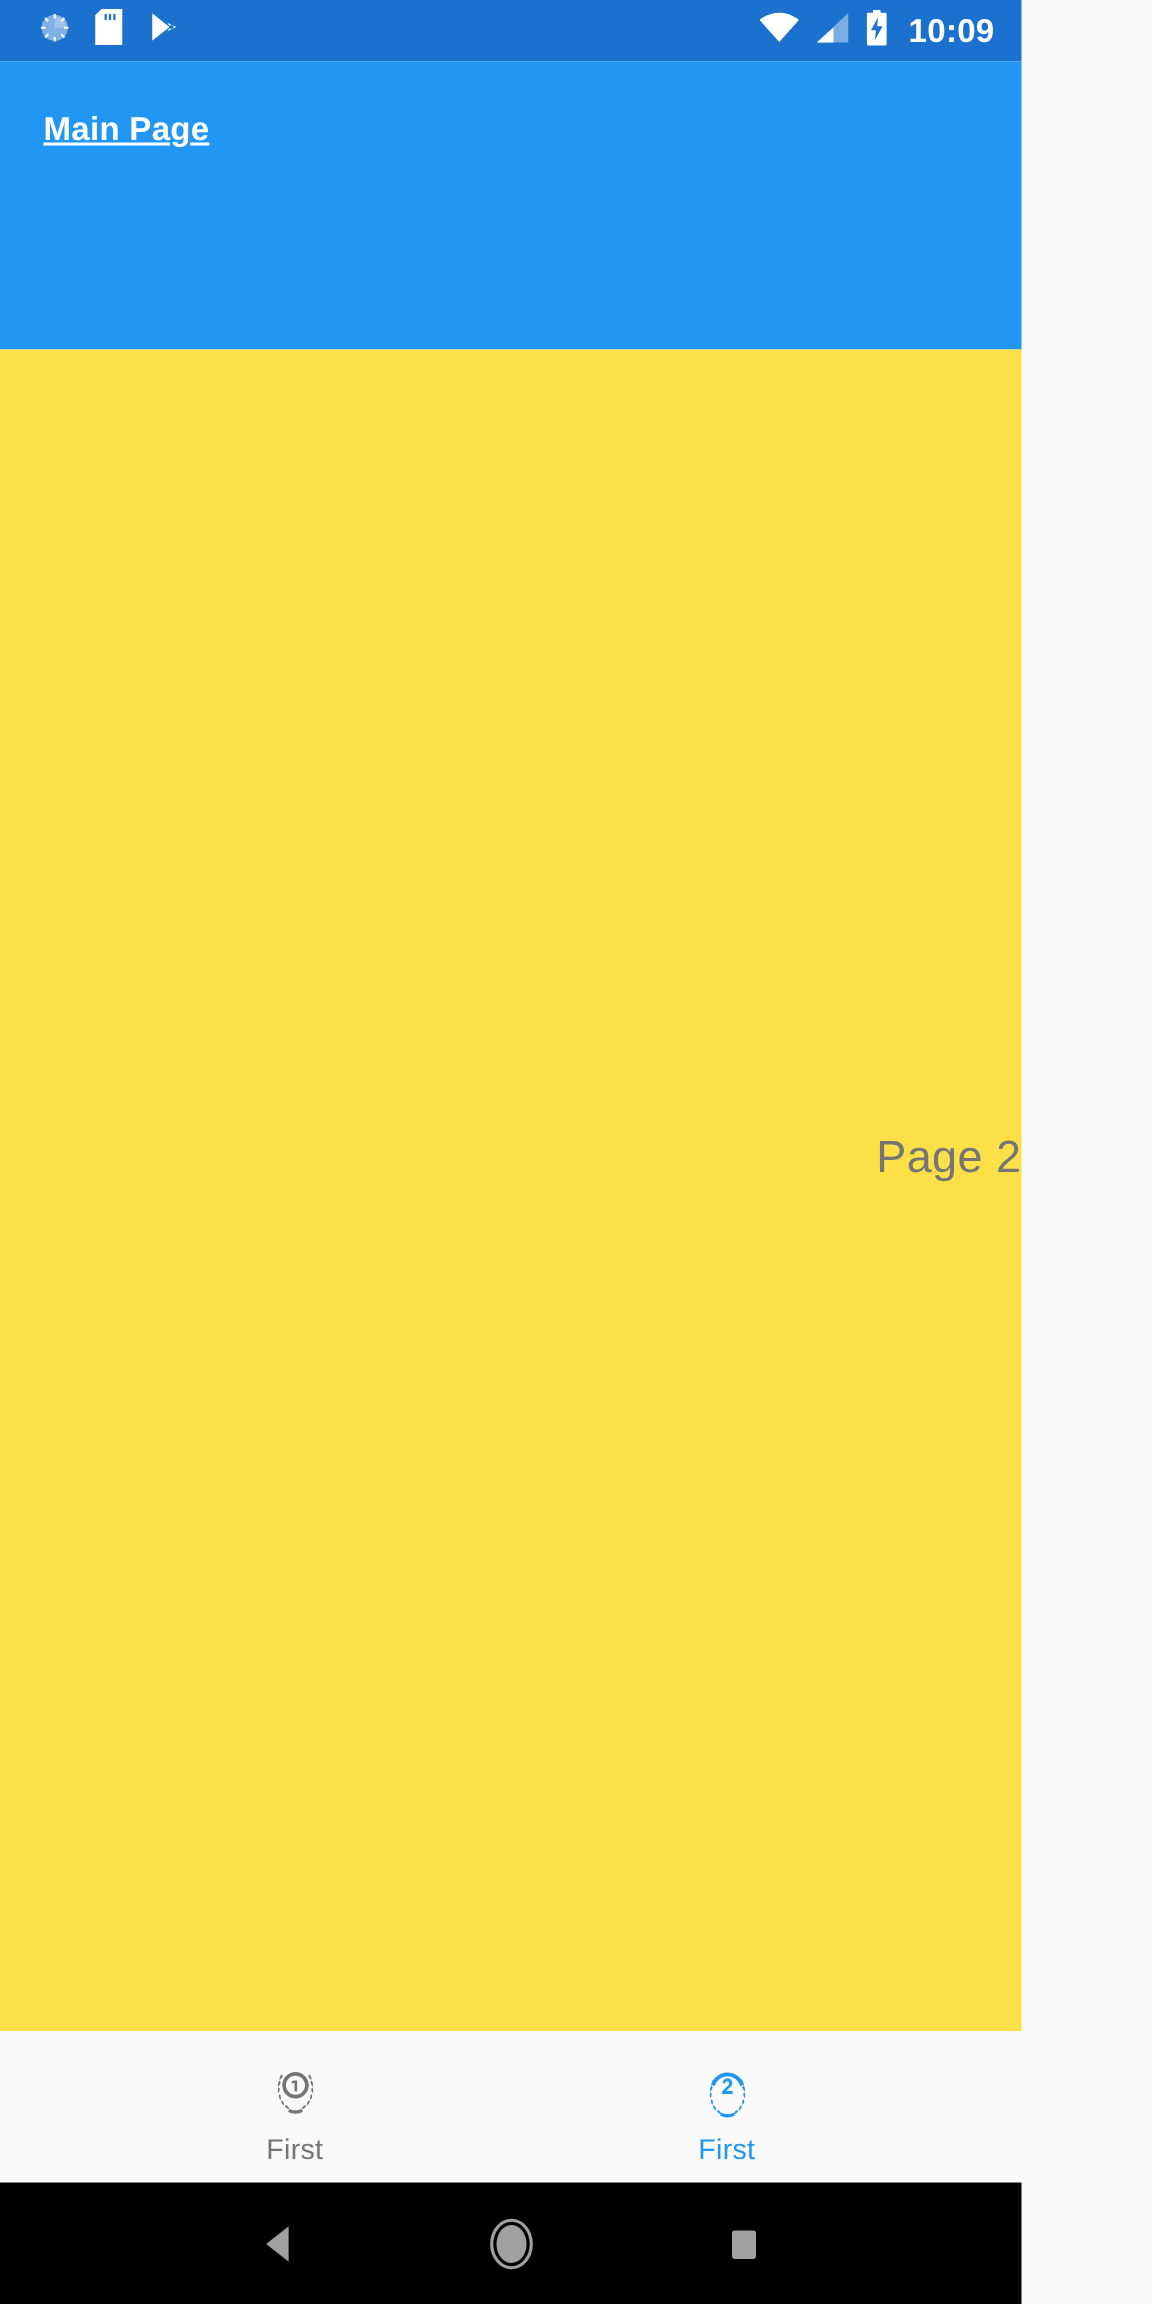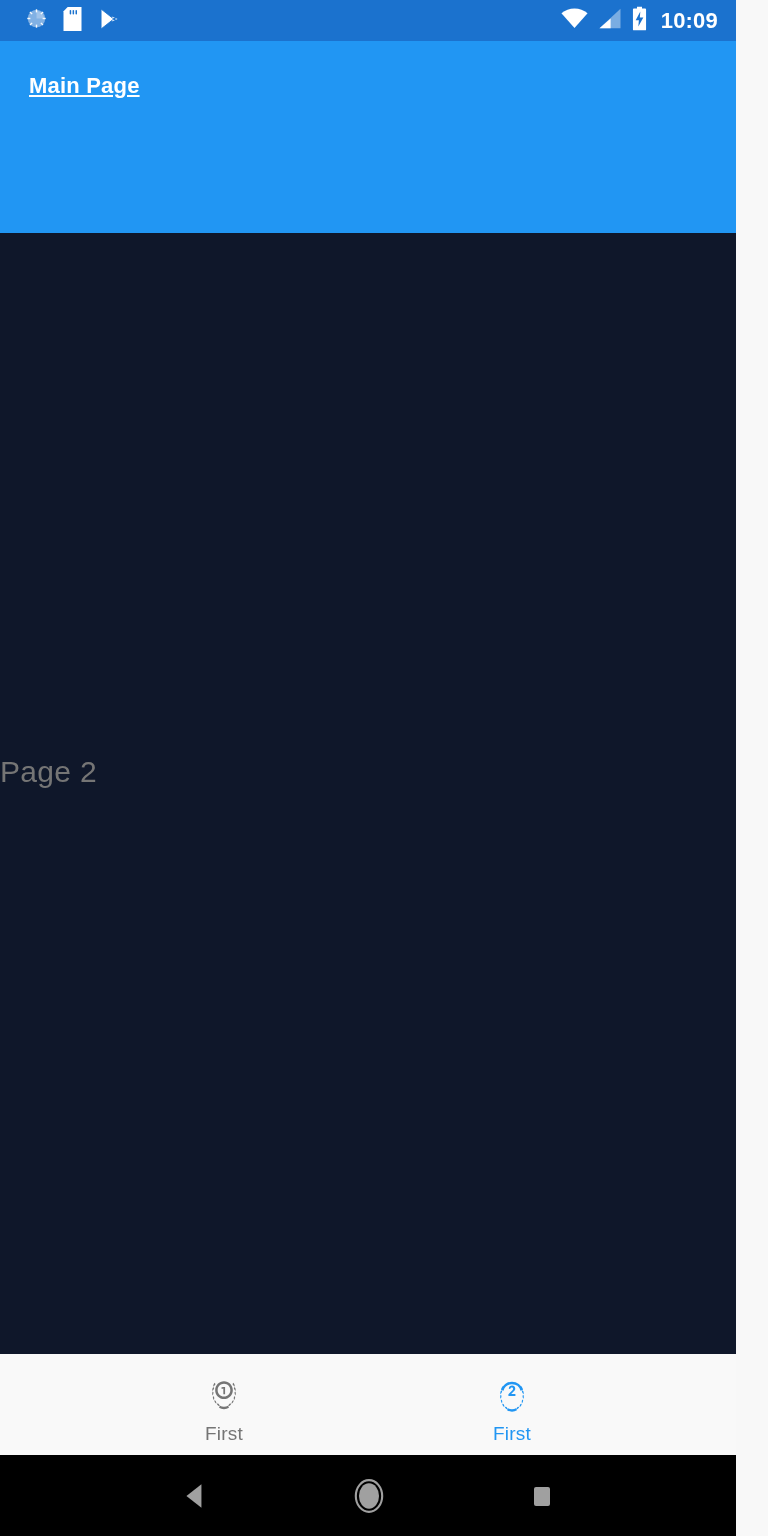--- a/index.html
+++ b/index.html
@@ -2,21 +2,21 @@
 <html><head>
 <meta charset="utf-8">
 <style>
   * { margin:0; padding:0; box-sizing:border-box; }
   html, body {
     width:768px; height:1536px;
     font-family:"Liberation Sans", sans-serif;
     background:#F8F8F8;
     overflow:hidden;
   }
-  .phone { position:relative; width:736px; height:1536px; display:flex; flex-direction:column; }
+  .phone { position:relative; width:681px; height:1536px; display:flex; flex-direction:column; }
 
   
   .status-bar {
     height:41px; flex:0 0 41px;
     background:#1B72CE;
     display:flex; align-items:center;
     padding:0 18px 0 26px;
     color:#FFFFFF;
   }
   .status-left { display:flex; align-items:center; gap:16px; }
@@ -36,22 +36,22 @@
   .app-bar-title {
     position:absolute; left:29px; top:32px;
     color:#FFFFFF; font-size:22px; font-weight:bold;
     letter-spacing:0.2px;
     text-decoration:underline;
   }
 
   
   .content {
     flex:1 1 auto;
-    background:#0f172a;
-    display:flex; align-items:center; justify-content:flex-start;
+    background:#fde047;
+    display:flex; align-items:center; justify-content:flex-end;
     position:relative;
   }
   .page-label {
     font-size:30px; color:#757575; letter-spacing:0.3px;
     transform:translateY(-22px);
   }
 
   
   .bottom-nav {
     flex:0 0 101px; height:101px;

